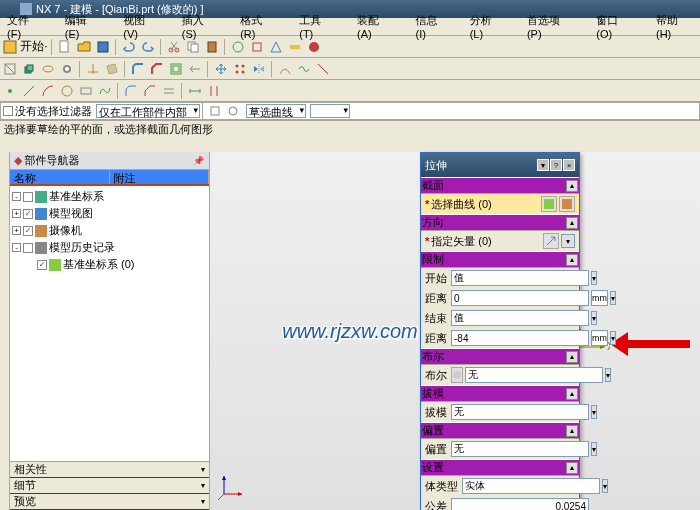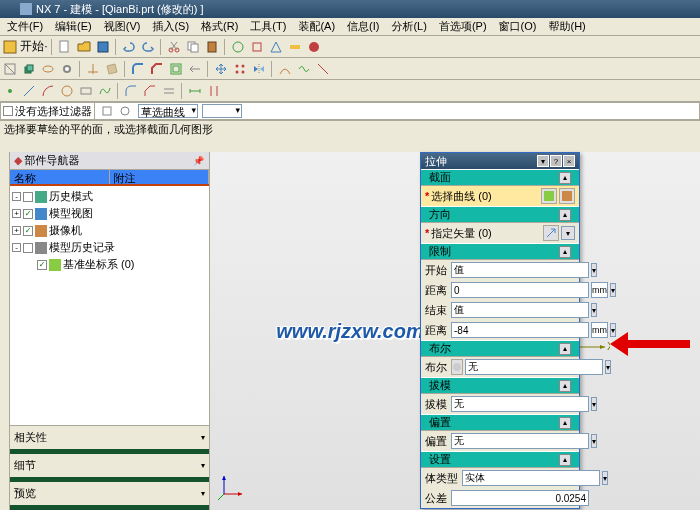--- a/index.html
+++ b/index.html
@@ -1,19 +1,19 @@
 <!DOCTYPE html>
 <html><head>
 <meta charset="utf-8">
 <style>
 *{margin:0;padding:0;box-sizing:border-box;font-family:"Microsoft YaHei",SimSun,sans-serif;font-size:11px}
 body{width:700px;height:510px;background:#e8e8e8;overflow:hidden;position:relative}
 .titlebar{height:18px;background:linear-gradient(#4a6a8a,#2a4a6a);color:#fff;display:flex;align-items:center;padding:0 20px;font-size:10px}
 .titlebar .icon{width:12px;height:12px;background:#8ac;margin-right:4px}
-.menubar{height:18px;background:#ece9d8;display:flex;align-items:center;padding:0 2px;gap:2px;border-bottom:1px solid #aca899}
+.menubar{height:18px;background:#ece9d8;display:flex;align-items:center;padding:0 2px;gap:12px;border-bottom:1px solid #aca899}
 .menubar span{padding:1px 5px;cursor:default}
 .toolbar{height:22px;background:#ece9d8;display:flex;align-items:center;padding:1px;gap:1px;border-bottom:1px solid #aca899;overflow:hidden}
 .tbtn{width:18px;height:18px;border:1px solid transparent;display:flex;align-items:center;justify-content:center;flex-shrink:0}
 .tbtn svg{width:14px;height:14px}
 .tsep{width:2px;height:16px;border-left:1px solid #aca899;margin:0 2px;flex-shrink:0}
 .statusbar{height:32px;background:#ece9d8;border-top:1px solid #aca899;font-size:10px;padding:1px 4px}
 .hintbar{height:18px;background:#fff;border:1px solid #aca899;display:flex;align-items:center;padding:0 2px;font-size:10px}
 .hintbar .cb{width:10px;height:10px;border:1px solid #888;margin-right:2px}
 .hintbar .sel{border:1px solid #7f9db9;height:14px;padding:0 12px 0 2px;margin-left:4px;position:relative;background:#fff}
 .hintbar .sel::after{content:"▾";position:absolute;right:1px;top:0;font-size:9px}
@@ -24,33 +24,33 @@
 .nav-hdr .pin{margin-left:auto;font-size:9px}
 .nav-cols{height:16px;background:#3b82f6;border-bottom:2px solid #c2410c;display:flex;font-size:10px}
 .nav-cols span{flex:1;padding:1px 4px;border-right:1px solid #aca899}
 .nav-tree{flex:1;overflow:auto;padding:2px;font-size:10px}
 .tree-item{display:flex;align-items:center;padding:1px 0;gap:2px}
 .tree-item .exp{width:9px;height:9px;border:1px solid #888;display:flex;align-items:center;justify-content:center;font-size:8px;line-height:1}
 .tree-item .chk{width:10px;height:10px;border:1px solid #888;display:flex;align-items:center;justify-content:center;color:#008000;font-size:8px}
 .tree-item .ico{width:12px;height:12px}
 .ind1{padding-left:14px}
 .nav-tabs{border-top:1px solid #aca899;background:#ece9d8;font-size:10px}
-.nav-tab{height:28px;border-bottom:5px solid #14532d;padding:1px 4px;display:flex;align-items:center}
+.nav-tab{height:16px;border-bottom:1px solid #14532d;padding:1px 4px;display:flex;align-items:center}
 .nav-tab .tri{margin-left:auto;font-size:8px}
 .viewport{flex:1;background:linear-gradient(#f0f0f0,#e0e0e0);position:relative}
-.watermark{position:absolute;left:50%;top:50%;transform:translate(-50%,-50%);font-size:20px;font-weight:bold;color:#1e5aa8;text-shadow:2px 2px 0 #fff,-1px -1px 0 #fff,1px -1px 0 #fff,-1px 1px 0 #fff;font-style:italic;white-space:nowrap;z-index:1}
+.watermark{position:absolute;left:50%;top:50%;transform:translate(-50%,-50%);font-size:20px;font-weight:normal;color:#1e5aa8;text-shadow:2px 2px 0 #fff,-1px -1px 0 #fff,1px -1px 0 #fff,-1px 1px 0 #fff;font-style:italic;white-space:nowrap;z-index:1}
 .csys{position:absolute;right:90px;top:150px}
 .arrow-big{position:absolute;right:10px;top:180px}
 .csys-small{position:absolute;left:6px;bottom:6px}
 .dialog{position:absolute;left:210px;top:0;width:160px;background:#ece9d8;border:1px solid #316ac5;box-shadow:2px 2px 4px rgba(0,0,0,.3);z-index:10;font-size:10px}
-.dlg-title{height:16px;background:linear-gradient(#4a6a8a,#2a4a6a);color:#fff;display:flex;align-items:center;padding:0 4px}
+.dlg-title{height:24px;background:linear-gradient(#4a6a8a,#2a4a6a);color:#fff;display:flex;align-items:center;padding:0 4px}
 .dlg-title .btns{margin-left:auto;display:flex;gap:1px}
 .dlg-title .wbtn{width:12px;height:12px;background:#c0c0c0;border:1px solid #fff;font-size:8px;display:flex;align-items:center;justify-content:center;color:#000}
 .dlg-sec{border-top:1px solid #fff}
-.dlg-sec-hdr{height:16px;background:#14b8a6;padding:1px 8px;display:flex;align-items:center;border-bottom:1px solid #aca899}
+.dlg-sec-hdr{height:16px;background:#a21caf;padding:1px 1px;display:flex;align-items:center;border-bottom:1px solid #aca899}
 .dlg-sec-hdr .tri{margin-left:auto;width:12px;height:12px;background:#e0dfe3;border:1px solid #888;font-size:8px;display:flex;align-items:center;justify-content:center}
 .dlg-row{display:flex;align-items:center;padding:2px 4px;gap:2px;background:#ece9d8}
 .dlg-row.sel{background:#ffe8a0}
 .dlg-row .lbl{flex:0 0 auto}
 .dlg-row .star{color:#c00;font-weight:bold}
 .dlg-row .fill{flex:1}
 .dlg-row .inp{flex:1;height:16px;border:1px solid #7f9db9;background:#fff;padding:0 2px;font-size:10px}
 .dlg-row .dd{width:14px;height:14px;border:1px solid #7f9db9;background:#e0dfe3;font-size:8px;display:flex;align-items:center;justify-content:center}
 .dlg-row .unit{width:24px;height:16px;border:1px solid #7f9db9;background:#fff;font-size:9px;display:flex;align-items:center;justify-content:center}
 .dlg-row .ibtn{width:16px;height:16px;border:1px solid #aca899;background:#e0dfe3;display:flex;align-items:center;justify-content:center}
@@ -313,20 +313,21 @@
   <div class="tbtn">
       <svg viewBox="0 0 14 14">
         <path d="M4 2v10M10 2v10" stroke="#c04040"></path>
       </svg>
     </div>
 </div>
 
 <div class="hintbar">
   <div class="cb"></div>
   <span>没有选择过滤器</span>
+  <div class="sel"><span>仅在工作部件内部</span></div>
   <div class="tsep"></div>
   <div class="tbtn">
       <svg viewBox="0 0 14 14">
         <rect x="3" y="3" width="8" height="8" fill="#fff" stroke="#888"></rect>
       </svg>
     </div>
   <div class="tbtn">
       <svg viewBox="0 0 14 14">
         <circle cx="7" cy="7" r="4" fill="#fff" stroke="#888"></circle>
       </svg>
@@ -349,21 +350,21 @@
     </div>
     <div class="nav-cols">
       <span>名称</span>
       <span>附注</span>
     </div>
     <div class="nav-tree" id="navtree">
         <div class="tree-item ">
           <span class="exp">-</span>
           <span class="chk"></span>
           <span class="ico" style="background:#4a8"></span>
-          <span>历史模式</span>
+          <span>基准坐标系</span>
         </div>
         <div class="tree-item ">
           <span class="exp">+</span>
           <span class="chk">✓</span>
           <span class="ico" style="background:#48c"></span>
           <span>模型视图</span>
         </div>
         <div class="tree-item ">
           <span class="exp">+</span>
           <span class="chk">✓</span>

